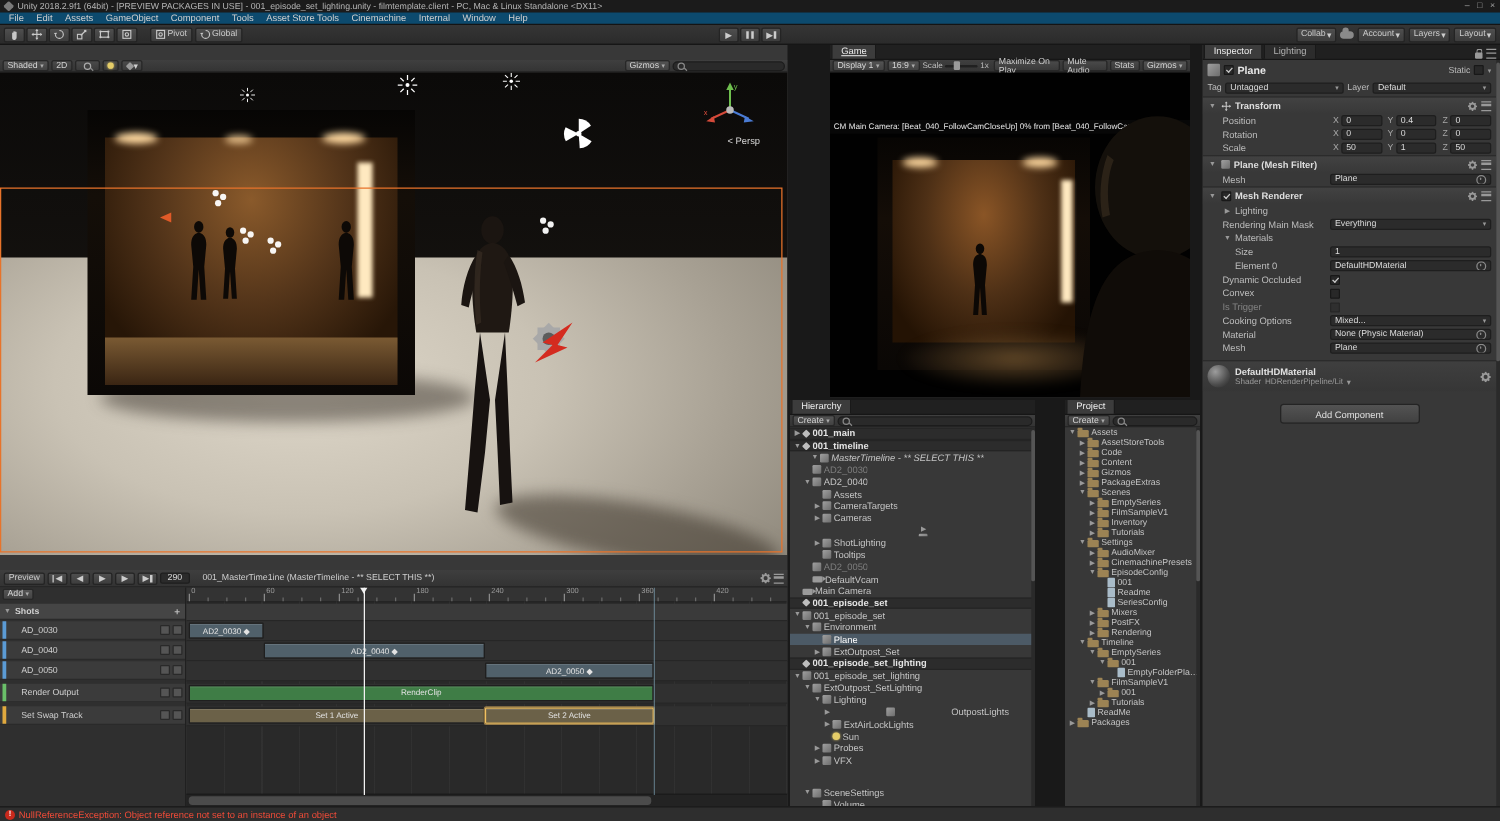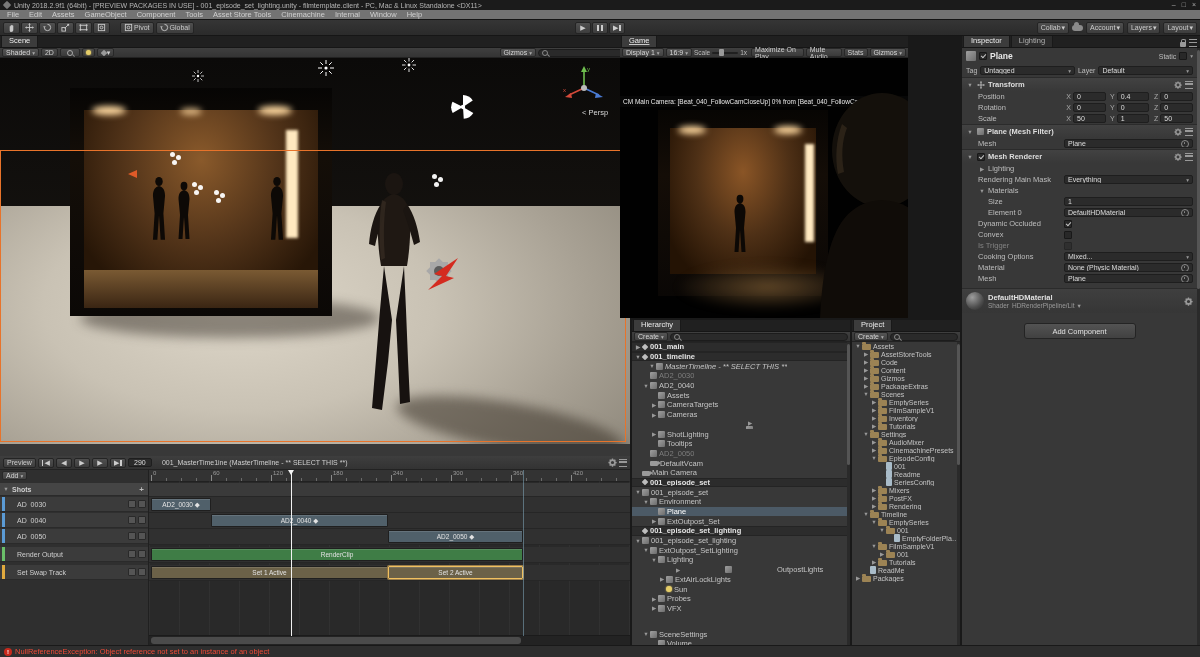--- a/index.html
+++ b/index.html
@@ -4,21 +4,21 @@
 <style>
   html,body{margin:0;padding:0;background:#111;}
   #root{position:relative;width:1200px;height:657px;background:#191919;font-family:"Liberation Sans",sans-serif;color:#c8c8c8;font-size:9px;overflow:hidden;-webkit-font-smoothing:antialiased;}
   .abs{position:absolute;}
   .spacer{flex:1;}
   
   .titlebar{left:0;top:0;width:1200px;height:10px;background:#1b1b1b;display:flex;align-items:center;gap:4px;padding:0 4px;font-size:7px;color:#b5b5b5;box-sizing:border-box;}
   .appicon{width:6px;height:6px;background:#7a7a7a;transform:rotate(45deg);border-radius:1px;flex:none;}
   .wbtns{margin-left:auto;display:flex;gap:6px;}
   .wbtn{font-size:7px;color:#aaa;line-height:10px;}
-  .menubar{left:0;top:10px;width:1200px;height:10px;background:#737373;display:flex;align-items:center;padding-left:2px;box-sizing:border-box;border-bottom:1px solid #141414;}
+  .menubar{left:0;top:10px;width:1200px;height:10px;background:#0c4a6e;display:flex;align-items:center;padding-left:2px;box-sizing:border-box;border-bottom:1px solid #141414;}
   .menu-item{padding:0 5px;font-size:7.5px;color:#cfcfcf;line-height:10px;}
   .maintoolbar{left:0;top:20px;width:1200px;height:16px;background:linear-gradient(#353535,#2b2b2b);border-bottom:1px solid #161616;display:flex;align-items:center;padding:0 3px;box-sizing:border-box;gap:2px;}
   .tbtn{height:12px;min-width:16px;background:linear-gradient(#4f4f4f,#3d3d3d);border:1px solid #242424;border-radius:2px;display:inline-flex;align-items:center;justify-content:center;color:#ccc;font-size:7px;padding:0 3px;box-sizing:border-box;gap:1px;}
   .tbtn svg{width:9px;height:9px;}
   .toolgrp{display:flex;gap:1px;}
   .playgrp{position:absolute;left:50%;transform:translateX(-50%);display:flex;gap:1px;}
   .pbars{display:inline-flex;gap:1.5px;} .pbars i{width:2px;height:6px;background:#ccc;display:block;}
   .stepbar{width:1.5px;height:6px;background:#ccc;display:inline-block;}
   .rightgrp{margin-left:auto;display:flex;gap:3px;align-items:center;}
   .cloudic{width:11px;height:6px;background:#8a8a8a;border-radius:3px;position:relative;}
@@ -52,22 +52,22 @@
   .cssscene{width:6px;height:6px;background:#bdbdbd;transform:rotate(45deg) scale(.8);border-radius:1px;}
   .csscamera{width:8px;height:5px;background:#9a9a9a;border-radius:1px;position:relative;margin-top:1px;}
   .csscamera::after{content:"";position:absolute;right:-3px;top:0;border-top:2.5px solid transparent;border-bottom:2.5px solid transparent;border-left:3px solid #9a9a9a;}
   .csslight{width:6px;height:6px;border-radius:50%;background:#e5cd68;box-shadow:0 0 2px #e5cd68;}
   .cssfolder{width:9px;height:6px;background:#9c8354;border-radius:1px;position:relative;margin-top:2px;}
   .cssfolder::before{content:"";position:absolute;top:-2px;left:0;width:4px;height:2px;background:#9c8354;border-radius:1px 1px 0 0;}
   .cssdoc{width:6px;height:8px;background:#a9bcc9;border-radius:1px;}
   
   .panel{position:absolute;background:#383838;overflow:hidden;}
   .scene-panel{left:0;top:36px;width:630px;height:408px;}
-  .game-panel{left:620px;top:36px;width:288px;height:282px;text-decoration:underline;}
-  .hier-panel{left:632px;top:320px;width:218px;height:325px;}
+  .game-panel{left:664px;top:36px;width:288px;height:282px;text-decoration:underline;}
+  .hier-panel{left:632px;top:320px;width:196px;height:325px;}
   .proj-panel{left:852px;top:320px;width:108px;height:325px;}
   .insp-panel{left:962px;top:36px;width:238px;height:609px;}
   .tl-panel{left:0;top:444px;width:630px;height:201px;}
   .statusbar{left:0;top:645px;width:1200px;height:12px;background:#2e2e2e;border-top:1px solid #191919;display:flex;align-items:center;gap:3px;padding:0 4px;box-sizing:border-box;}
   .erricon{width:8px;height:8px;border-radius:50%;background:#c8291c;color:#fff;font-size:6px;display:flex;align-items:center;justify-content:center;font-weight:bold;flex:none;}
   .errtext{color:#ef4b38;font-size:7.5px;white-space:nowrap;text-align:center;}
   
   .scene-vp{position:absolute;left:0;top:22px;right:0;bottom:0;overflow:hidden;background:linear-gradient(180deg,#0b0a09 0%,#161310 55%,#161310 100%);}
   .sv-floor{position:absolute;left:0;right:0;top:148px;bottom:0;background:radial-gradient(ellipse 560px 300px at 38% 42%,#ded7c9 0%,#c9c2b4 35%,#a8a194 62%,#7d776b 100%);}
   .sv-room{position:absolute;left:70px;top:30px;width:262px;height:228px;background:linear-gradient(180deg,#060504,#140e08 30%,#0b0806);}
@@ -322,25 +322,20 @@
           <span class="arr">▾</span>
         </span>
       <span class="tbtn">
           <span>Layout</span>
           <span class="arr">▾</span>
         </span>
     </div>
   </div>
 
   <div class="panel scene-panel">
-    <div class="tabs">
-      <span class="tab active">
-          <span>Scene</span>
-        </span>
-    </div>
     <div class="ptool" style="position:absolute;left:0;top:12px;right:0;">
       <span class="dd">
           <span>Shaded</span>
           <span class="arr">▾</span>
         </span>
       <span class="tgl">
           <span>2D</span>
         </span>
       <span class="tgl">
           <span class="mag" style="border-color:#aaa"></span>
@@ -619,21 +614,21 @@
         <div class="trow" style="padding-left: 10px;">
           <span class="fold">▼</span>
           <span class="ti csscube"></span>
           <span class="tlabel">ExtOutpost_SetLighting</span>
         </div>
         <div class="trow" style="padding-left: 18px;">
           <span class="fold">▼</span>
           <span class="ti csscube"></span>
           <span class="tlabel">Lighting</span>
         </div>
-        <div class="trow" style="padding-left: 42px; gap: 43px;">
+        <div class="trow" style="padding-left: 26px; gap: 43px;">
           <span class="fold">▶</span>
           <span class="ti csscube"></span>
           <span class="tlabel">OutpostLights</span>
         </div>
         <div class="trow" style="padding-left: 26px;">
           <span class="fold">▶</span>
           <span class="ti csscube"></span>
           <span class="tlabel">ExtAirLockLights</span>
         </div>
         <div class="trow" style="padding-left: 26px;">

